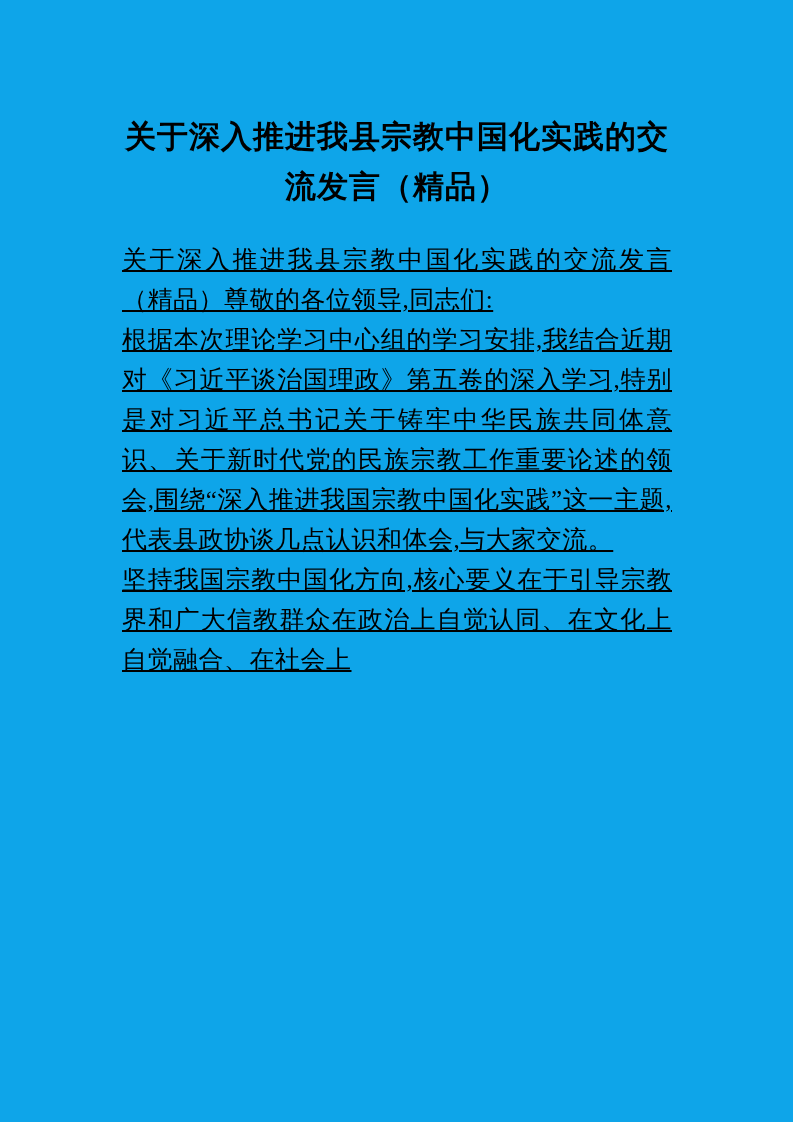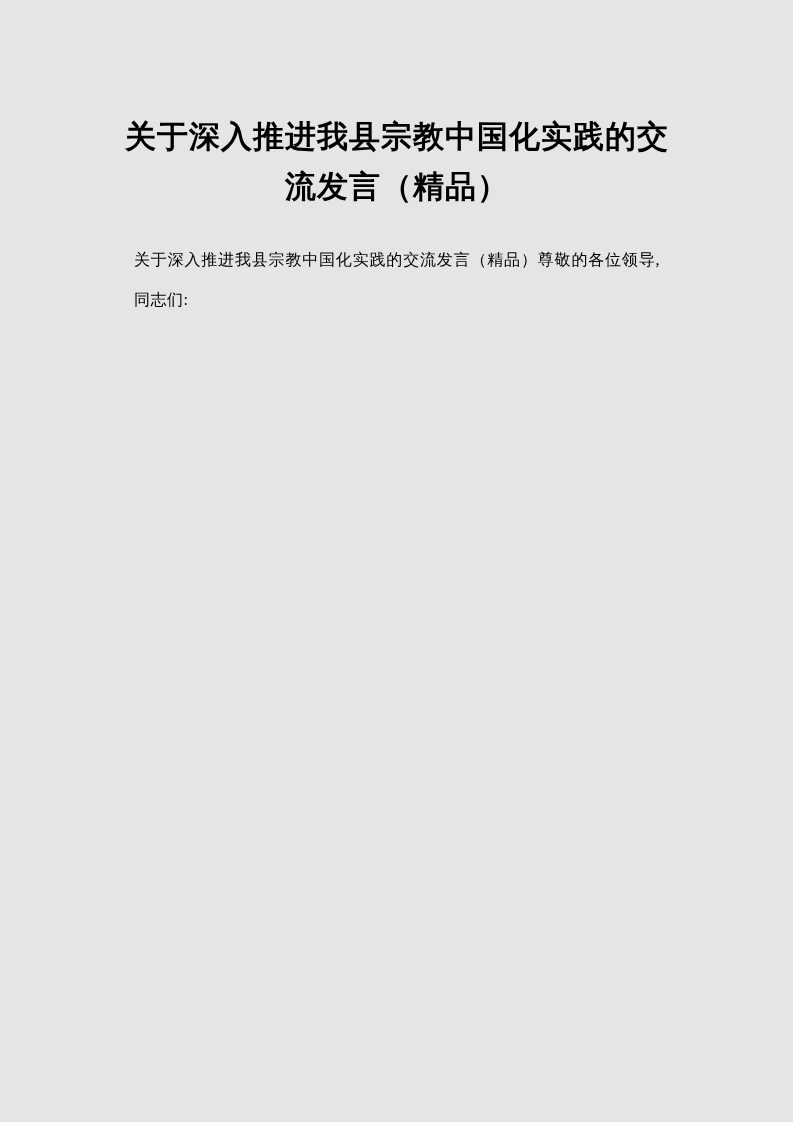--- a/index.html
+++ b/index.html
@@ -5,52 +5,55 @@
   html, body {
     margin: 0;
     padding: 0;
     background: #ffffff;
   }
   .page {
     position: relative;
     width: 793px;
     height: 1122px;
     margin: 0 auto;
-    background: #e5e5e5;
+    background: #0ea5e9;
     box-sizing: border-box;
     padding: 112px 121px 8px 122px;
     overflow: hidden;
     color: #000000;
     font-family: "Liberation Serif", "DejaVu Serif", serif;
   }
   .doc-title {
     margin: 0 0 28px 0;
     font-size: 31px;
     font-weight: bold;
     line-height: 50px;
     text-align: center;
     letter-spacing: 1px;
     color: #000000;
   }
   .doc-body {
     width: 100%;
   }
   .doc-body p.doc-paragraph {
-    margin: 12px;
+    margin: 0;
     padding: 0;
-    font-size: 16px;
+    font-size: 25px;
     line-height: 40px;
     text-align: justify;
     letter-spacing: 0.5px;
     word-break: break-all;
     color: #000000;
+    text-decoration: underline;
   }
 </style>
 </head>
 <body>
 
 <div class="page">
   <h1 class="doc-title">关于深入推进我县宗教中国化实践的交流发言（精品）</h1>
 
   <div class="doc-body">
     <p class="doc-paragraph">关于深入推进我县宗教中国化实践的交流发言（精品）尊敬的各位领导,同志们:</p>
+    <p class="doc-paragraph">根据本次理论学习中心组的学习安排,我结合近期对《习近平谈治国理政》第五卷的深入学习,特别是对习近平总书记关于铸牢中华民族共同体意识、关于新时代党的民族宗教工作重要论述的领会,围绕“深入推进我国宗教中国化实践”这一主题,代表县政协谈几点认识和体会,与大家交流。</p>
+    <p class="doc-paragraph">坚持我国宗教中国化方向,核心要义在于引导宗教界和广大信教群众在政治上自觉认同、在文化上自觉融合、在社会上</p>
   </div>
 </div>
 
 </body></html>

